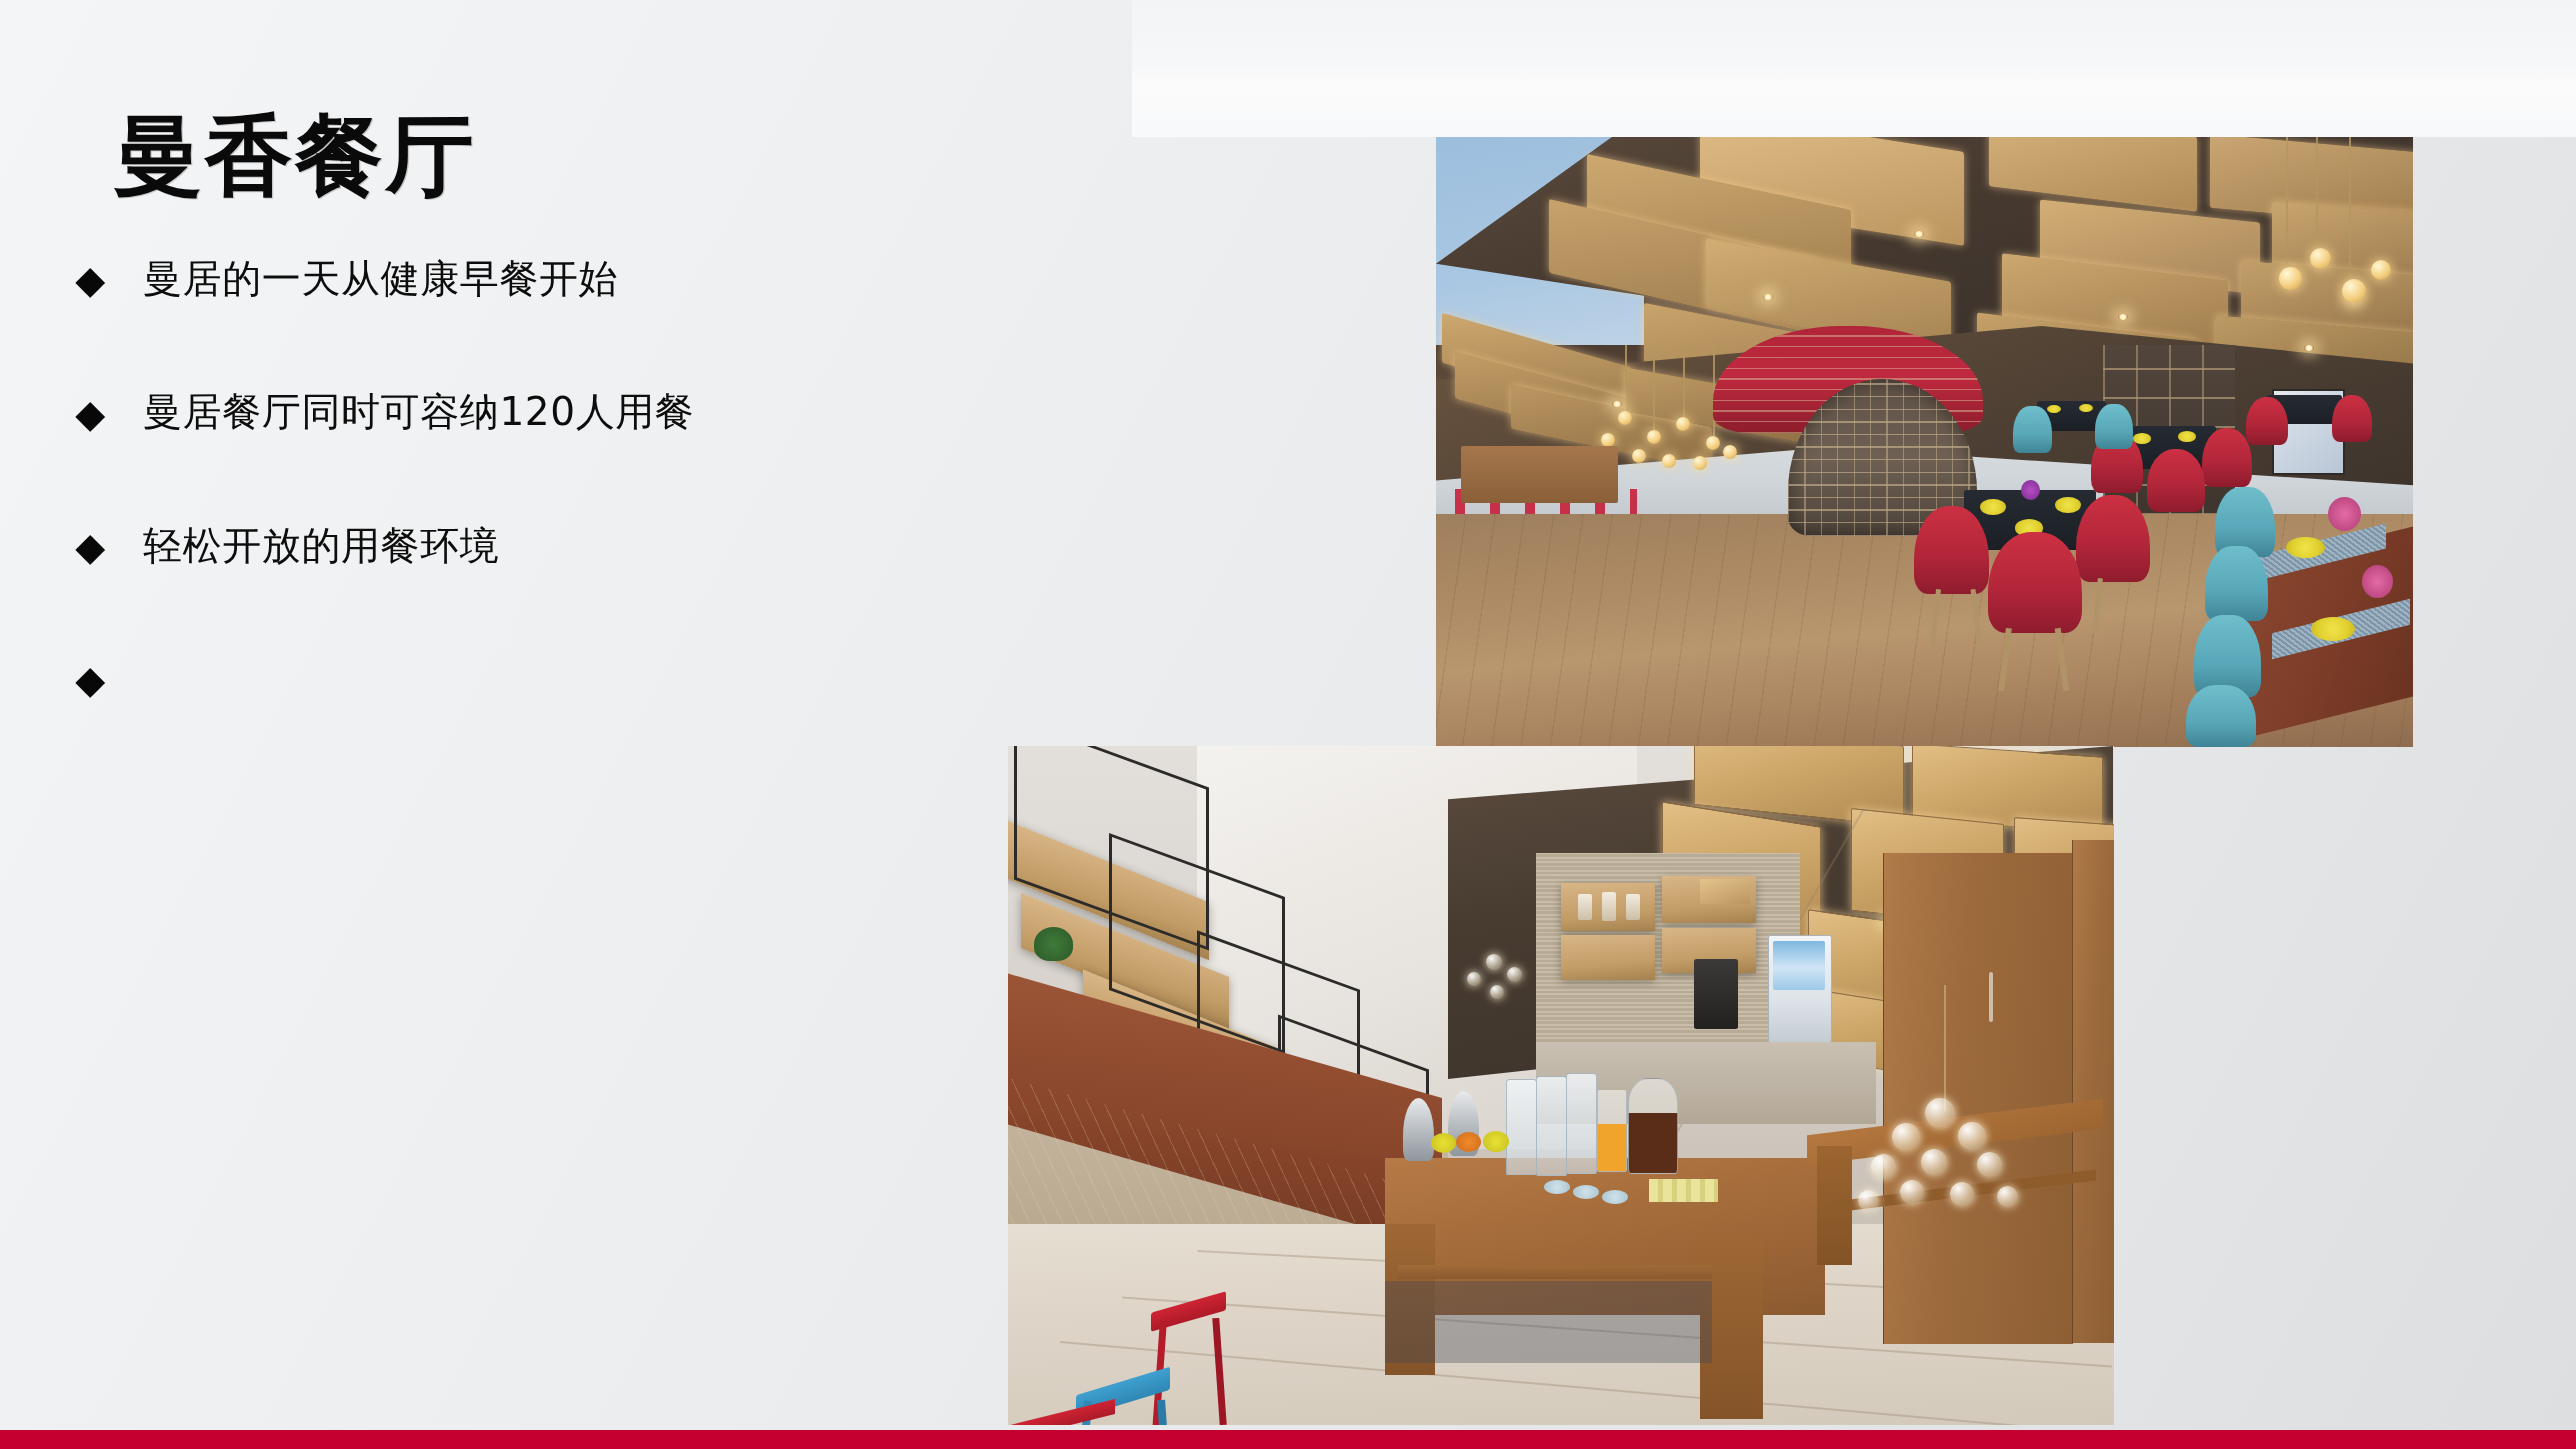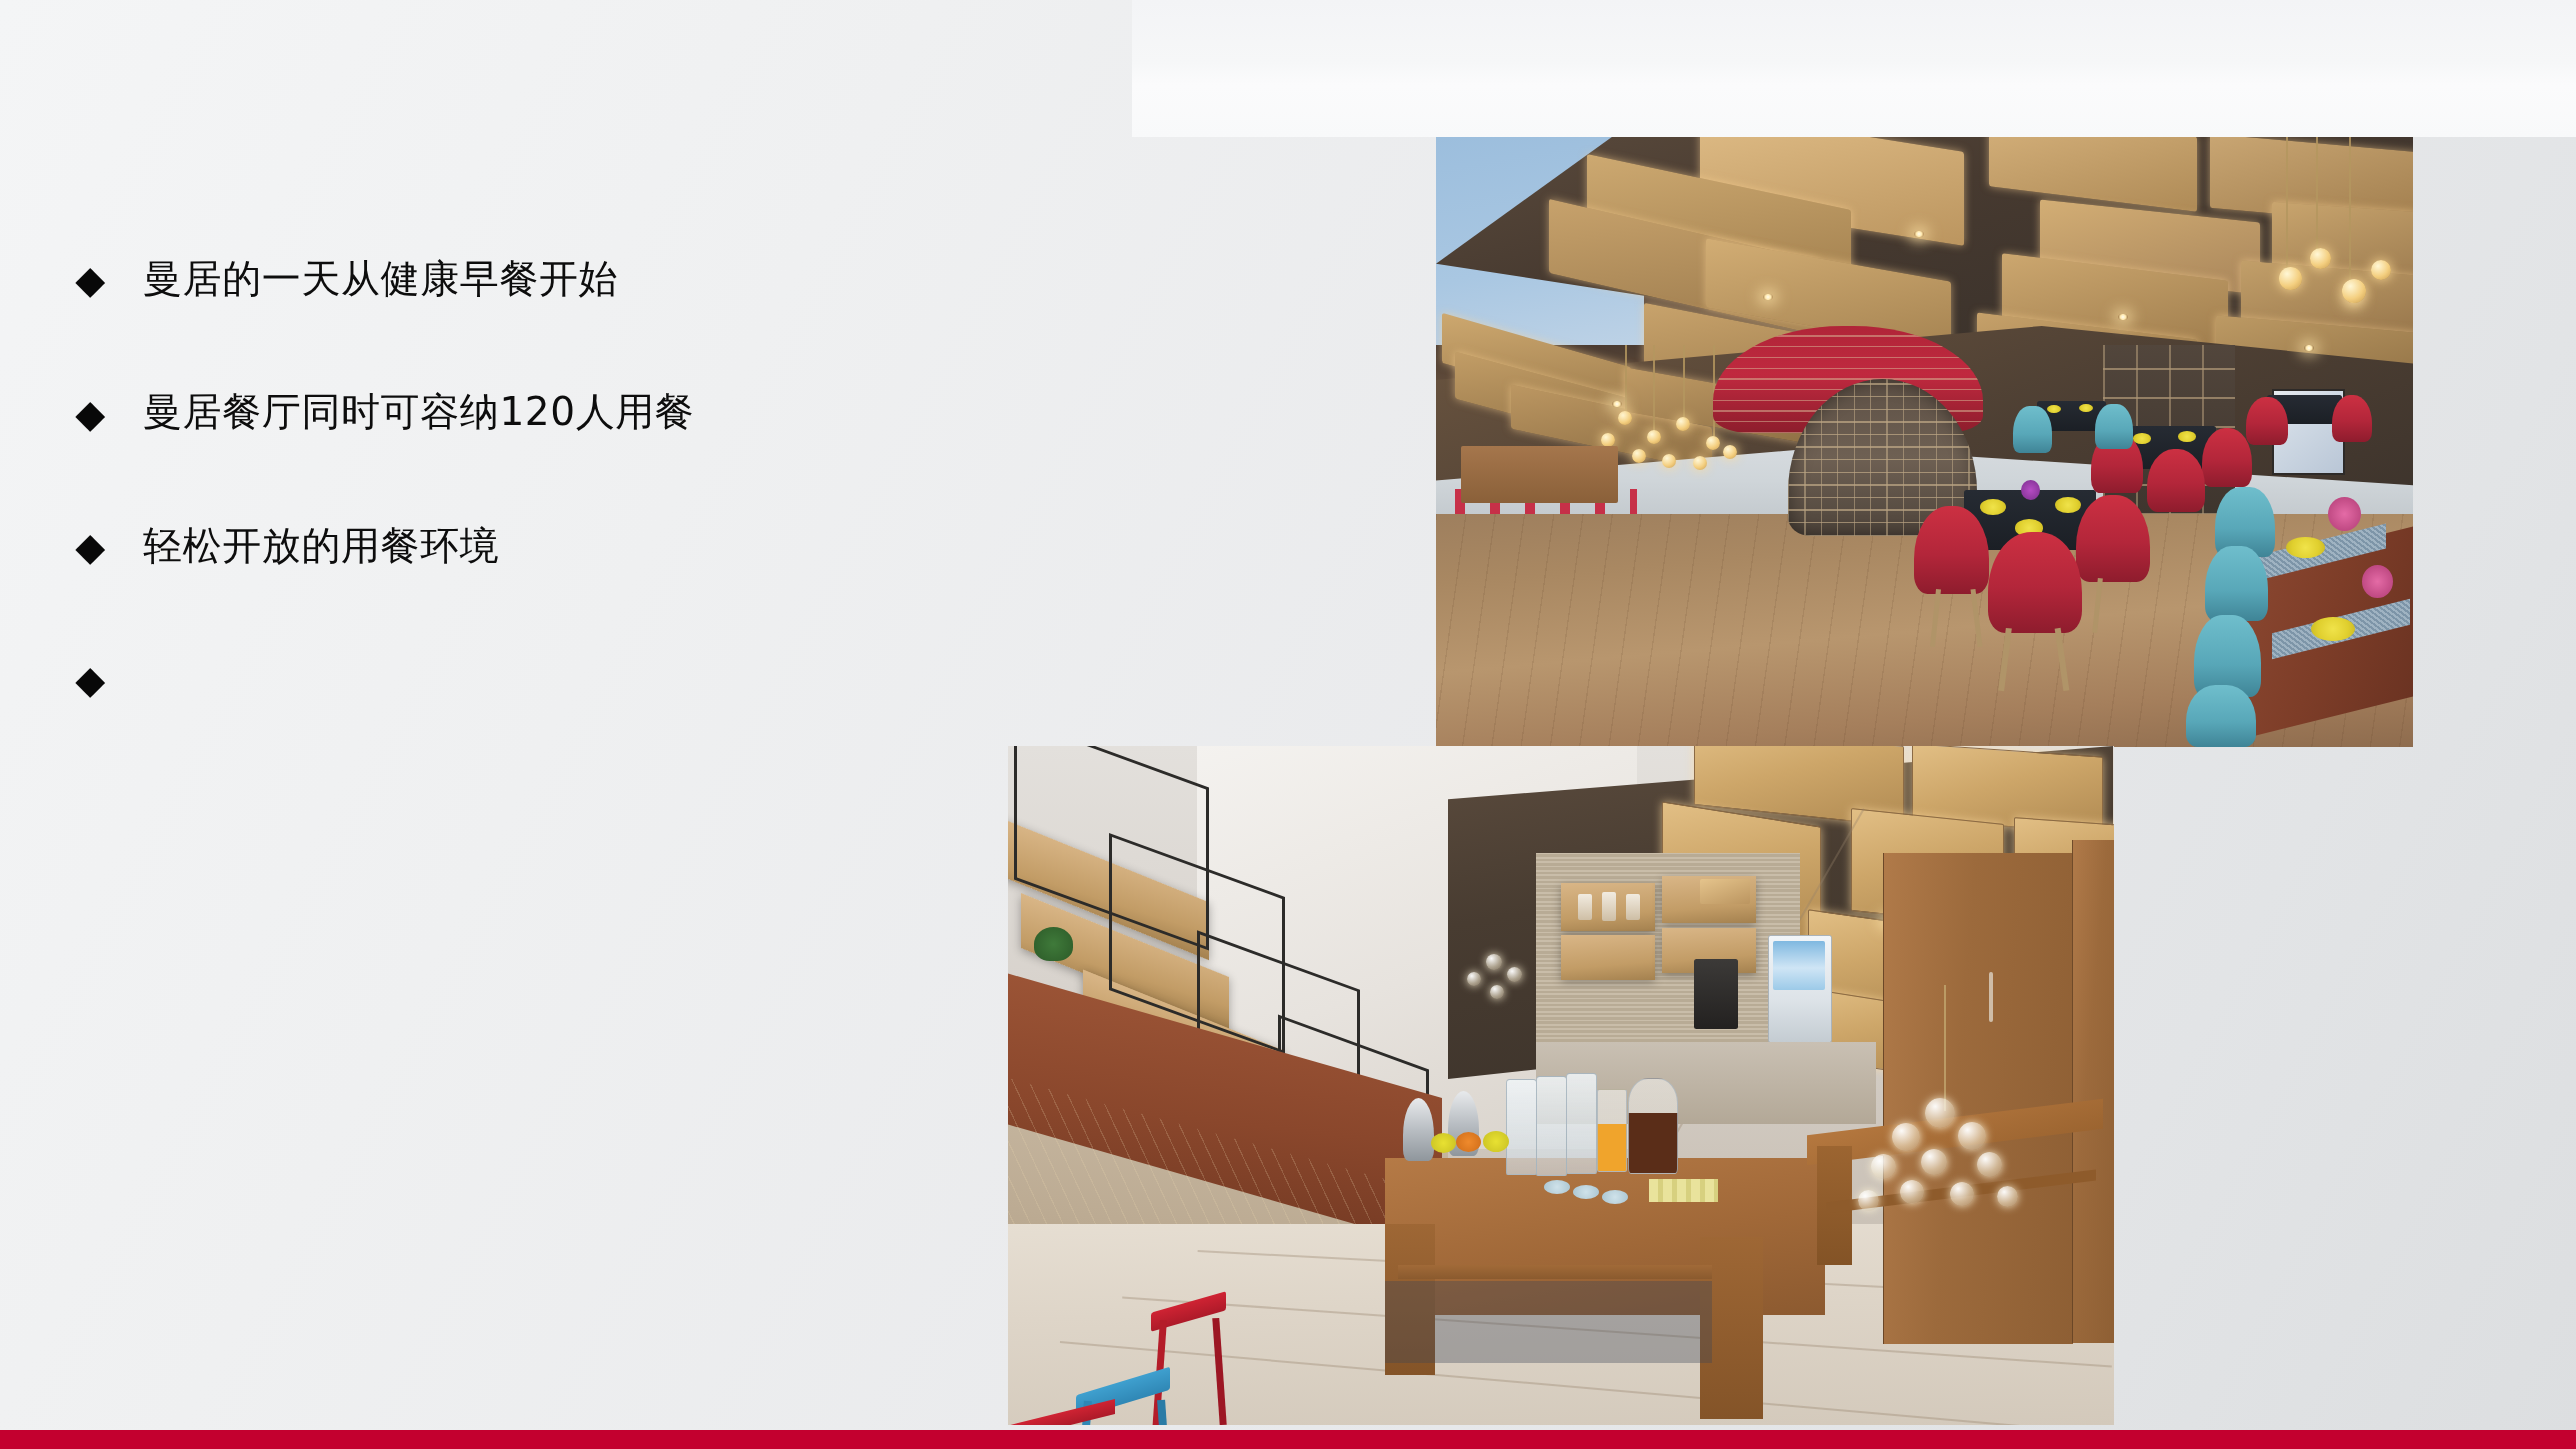--- a/index.html
+++ b/index.html
@@ -164,20 +164,21 @@
   .p2 .dispenser{background:linear-gradient(180deg,#f2f5f8 0%,#dde3e8 60%,#c4ccd2 100%);border:1.3px solid #aab3ba;}
   .p2 .dlabel{background:linear-gradient(180deg,#7fb8e0 0%,#cfe5f5 55%,#9ccae8 100%);}
 </style>
 </head>
 <body>
 
 <div class="slide">
 
   <div class="top-panel"></div>
 
+  <div class="title">曼香餐厅</div>
 
   <div class="bullets">
 
     <div class="bullet">
       <span class="dia">◆</span>
       <span class="txt">曼居的一天从健康早餐开始</span>
     </div>
 
     <div class="bullet">
       <span class="dia">◆</span>

